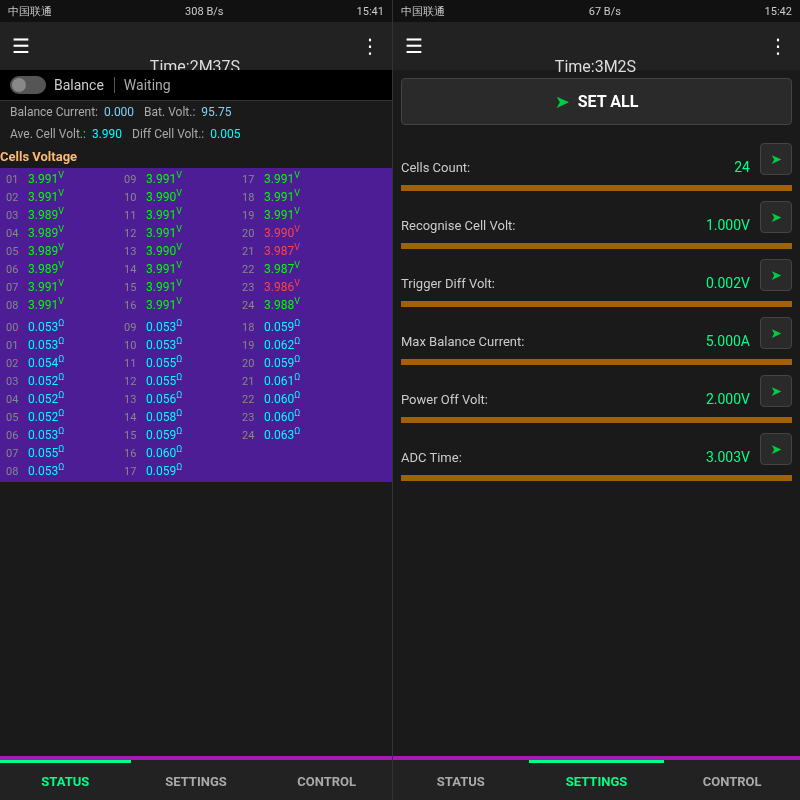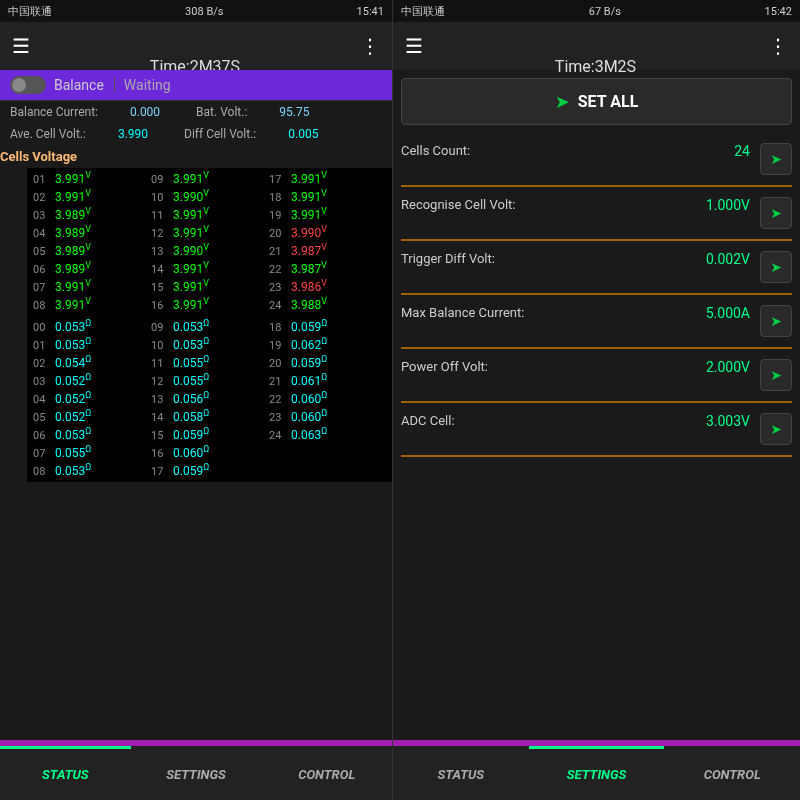--- a/index.html
+++ b/index.html
@@ -64,21 +64,21 @@
       cursor: pointer;
     }
     .dots-icon {
       font-size: 20px;
       color: #fff;
       cursor: pointer;
     }
 
     
     .balance-bar {
-      background: #6d28d9;
+      background: #000000;
       display: flex;
       align-items: center;
       padding: 6px 10px;
       border-bottom: 1px solid #333;
     }
     .toggle-switch {
       width: 36px;
       height: 18px;
       background: #555;
       border-radius: 9px;
@@ -108,21 +108,20 @@
       padding-left: 9px;
     }
 
     
     .info-row {
       background: #1a1a1a;
       padding: 4px 10px;
       display: flex;
       flex-wrap: wrap;
       font-size: 12px;
-      gap: 26px;
     }
     .info-row span {
       color: #aaa;
       margin-right: 6px;
     }
     .info-row .val-green {
       color: #7dd3fc;
     }
     .info-row .val-cyan {
       color: #0ff;
@@ -134,22 +133,21 @@
       color: #fdba74;
       font-size: 13px;
       font-weight: bold;
       padding: 4px 0;
       background: #1a1a1a;
     }
 
     
     .cells-grid {
       padding: 2px 6px;
-      background: #000000;
-      margin-left: 27px;
+      background: #4c1d95;
     }
     .cells-row {
       display: flex;
       margin-bottom: 2px;
     }
     .cell-item {
       display: flex;
       align-items: baseline;
       margin-right: 8px;
       min-width: 110px;
@@ -168,23 +166,22 @@
     }
     .cell-val sup {
       font-size: 9px;
     }
 
     
     .bottom-nav {
       margin-top: auto;
       background: #222;
       display: flex;
-      border-top: 6px solid #a21caf;
-      height: 60px;
-      font-style: italic;
+      border-top: 4px solid #a21caf;
+      height: 44px;
     }
     .nav-item {
       flex: 1;
       display: flex;
       align-items: center;
       justify-content: center;
       color: #aaa;
       font-size: 13px;
       font-weight: bold;
       cursor: pointer;
@@ -218,23 +215,23 @@
       font-weight: bold;
     }
 
     
     .settings-list {
       flex: 1;
       padding: 0 8px;
     }
     .setting-row {
       display: flex;
-      align-items: flex-start;
+      align-items: flex-end;
       padding: 10px 0;
-      border-bottom: 2px solid #a16207;
+      border-bottom: 6px solid #a16207;
     }
     .setting-label {
       color: #ccc;
       font-size: 13px;
       flex: 1;
     }
     .setting-value {
       color: #00ff88;
       font-size: 14px;
       min-width: 70px;
@@ -590,21 +587,21 @@
       <span class="setting-label">Max Balance Current:</span>
       <span class="setting-value">5.000A</span>
       <div class="send-btn">➤</div>
     </div>
       <div class="setting-row">
       <span class="setting-label">Power Off Volt:</span>
       <span class="setting-value">2.000V</span>
       <div class="send-btn">➤</div>
     </div>
       <div class="setting-row">
-      <span class="setting-label">ADC Cell:</span>
+      <span class="setting-label">ADC Time:</span>
       <span class="setting-value">3.003V</span>
       <div class="send-btn">➤</div>
     </div>
     </div>
 
   <div class="bottom-nav">
     <div class="nav-item">
       <span>STATUS</span>
     </div>
     <div class="nav-item active">

